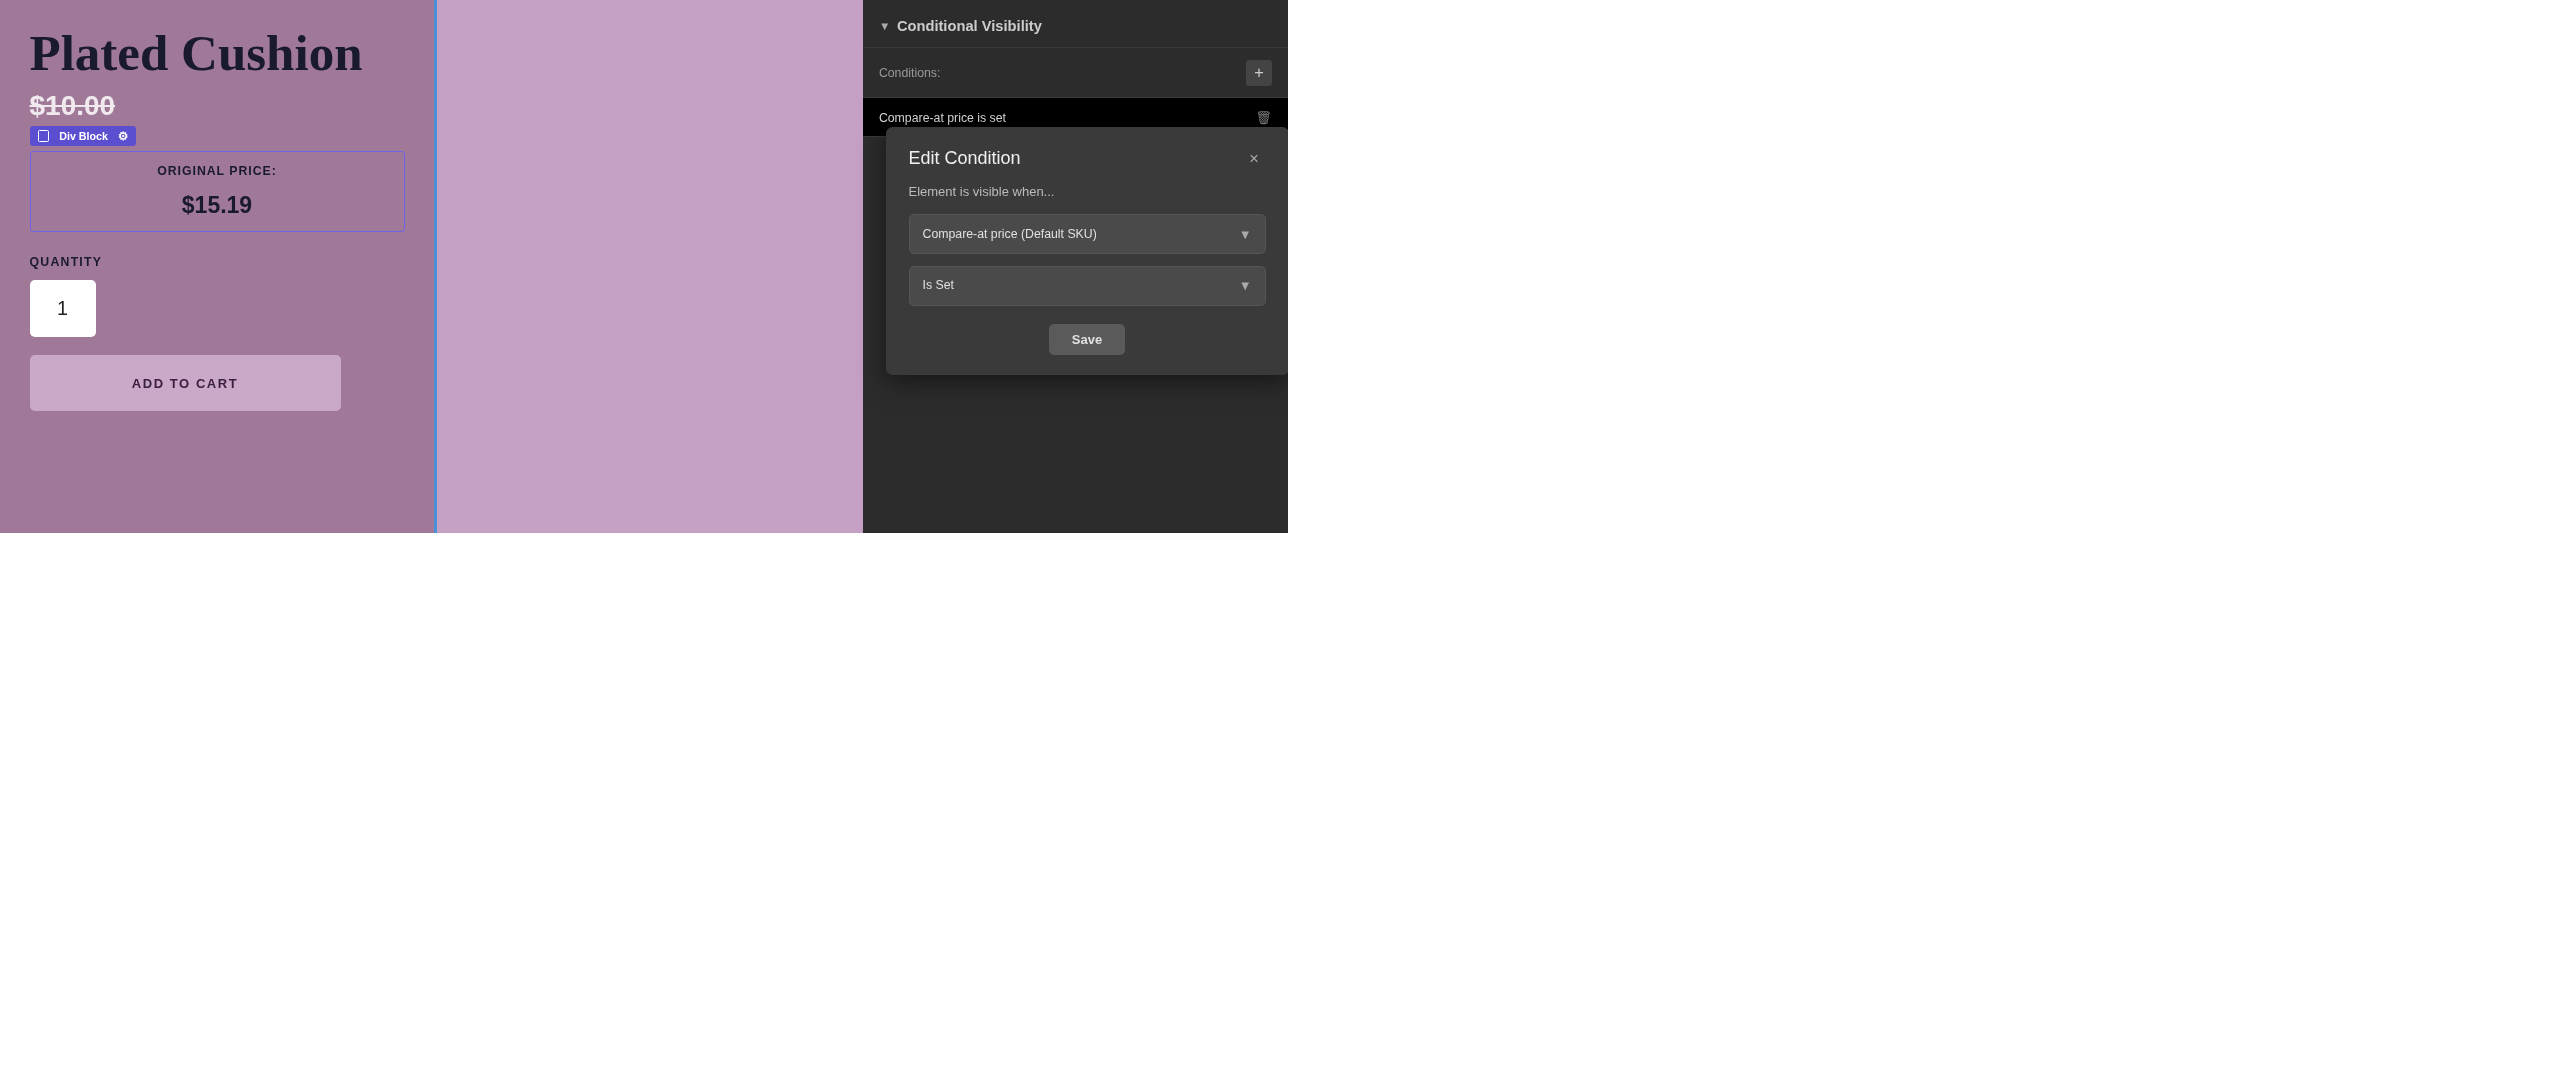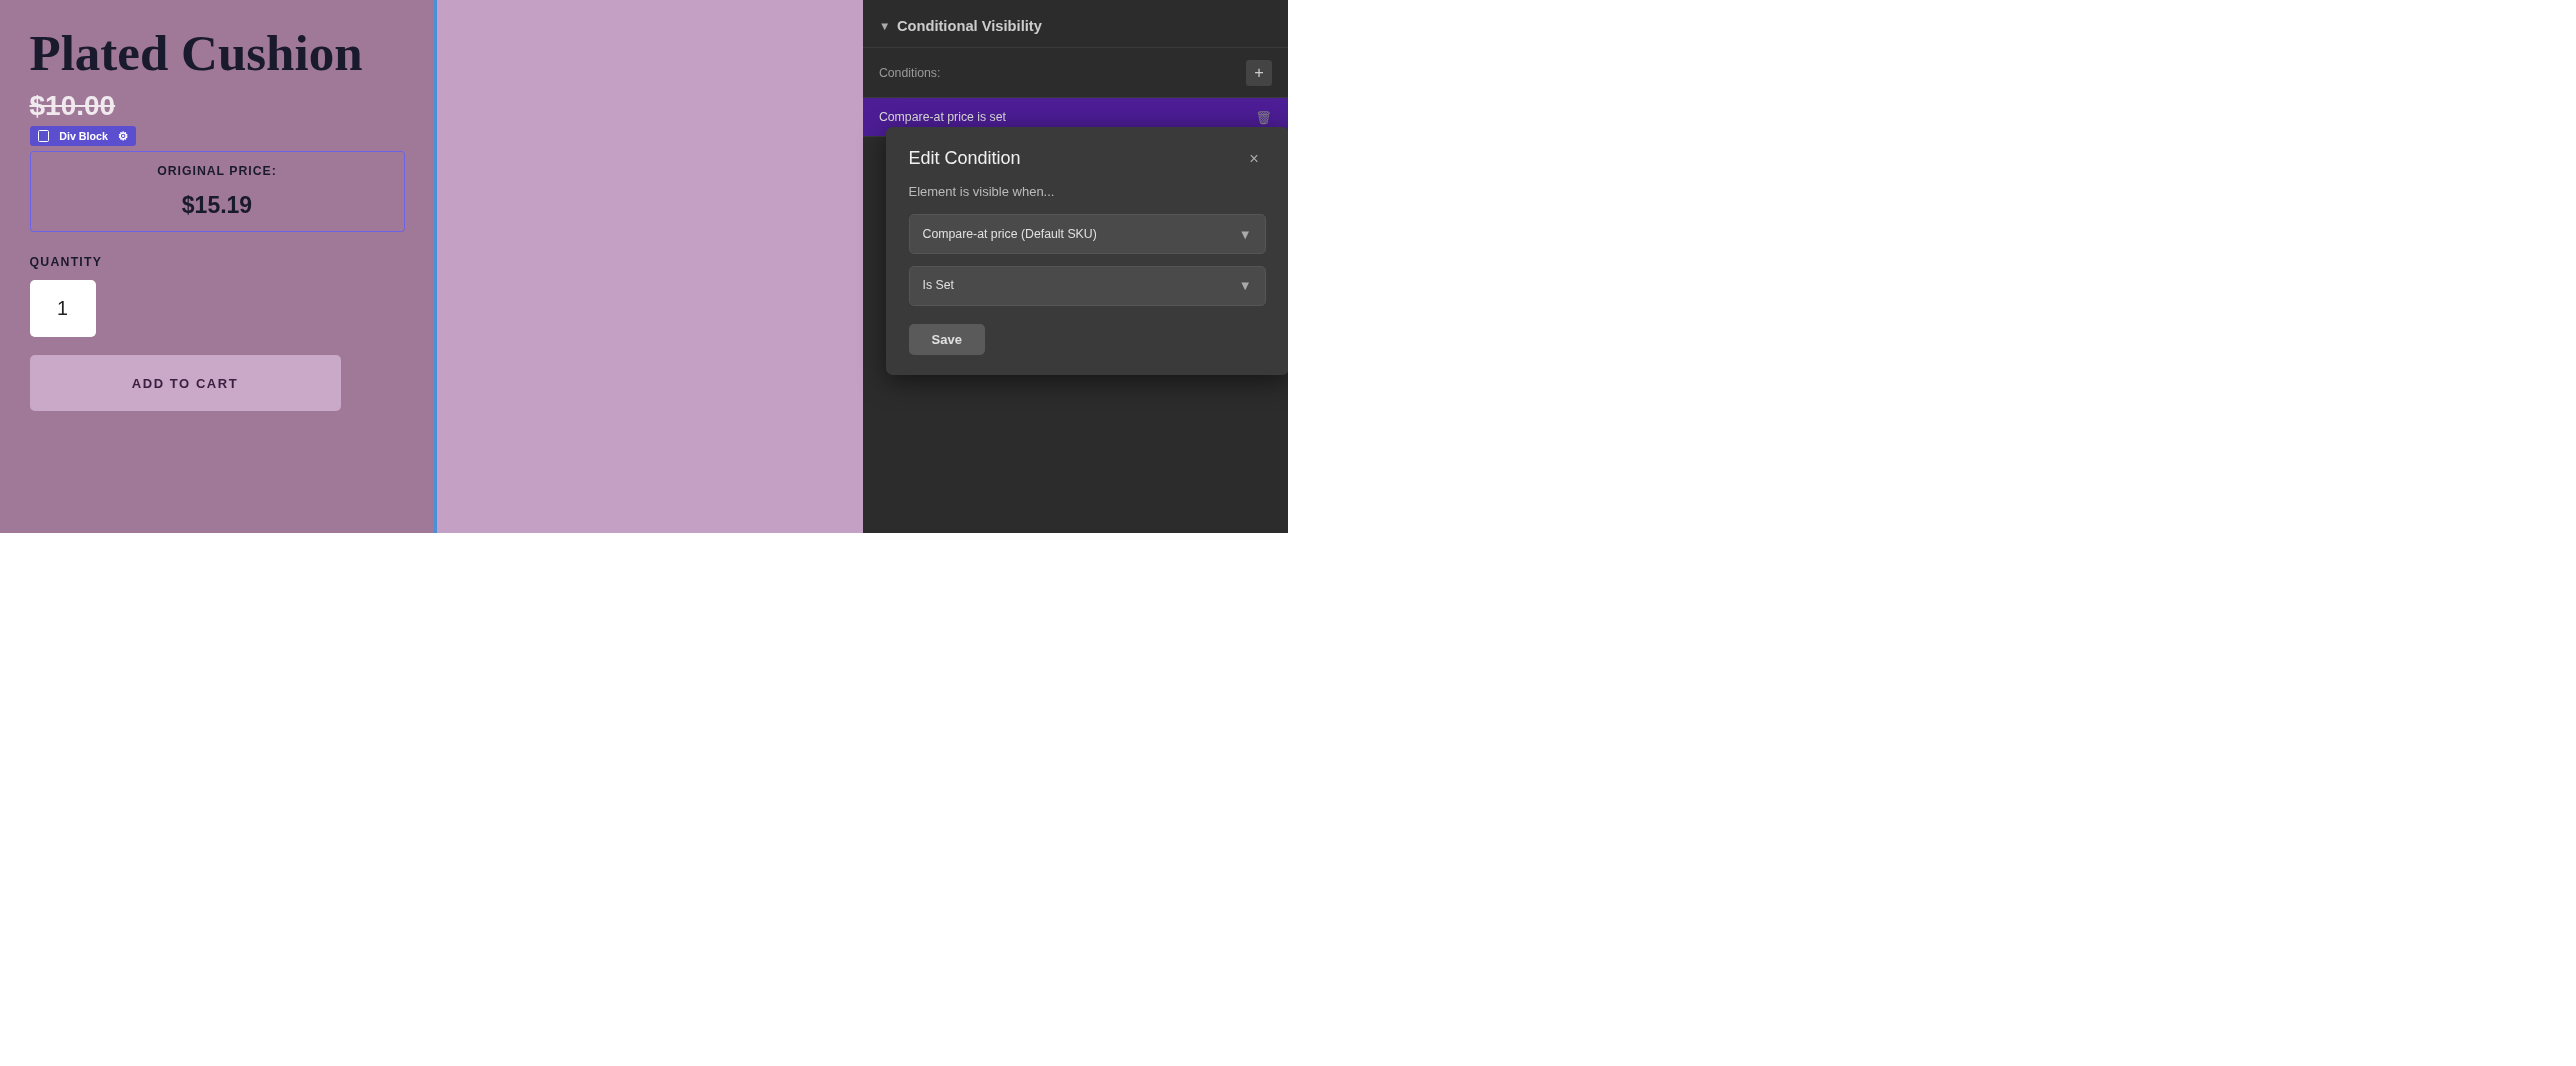--- a/index.html
+++ b/index.html
@@ -199,24 +199,24 @@
       font-size: 16.4px;
       cursor: pointer;
       display: flex;
       align-items: center;
       justify-content: center;
     }
 
     
     .condition-item {
       display: flex;
-      align-items: center;
+      align-items: flex-end;
       justify-content: space-between;
       padding: 11.5px 16.4px;
-      background: #4c1d95;
+      background: #000000;
       border-bottom: 0.8px solid #3a3a3a;
     }
 
     .condition-text {
       font-size: 12.3px;
       color: #ddd;
     }
 
     .trash-icon {
       color: #888;
@@ -287,21 +287,21 @@
     }
 
     .dropdown-arrow {
       color: #aaa;
       font-size: 13px;
     }
 
     
     .modal-footer {
       display: flex;
-      justify-content: flex-start;
+      justify-content: center;
       margin-top: 18px;
     }
 
     .save-btn {
       background: #5a5a5a;
       border: none;
       border-radius: 4.9px;
       padding: 8.2px 23px;
       color: #e0e0e0;
       font-size: 13px;

